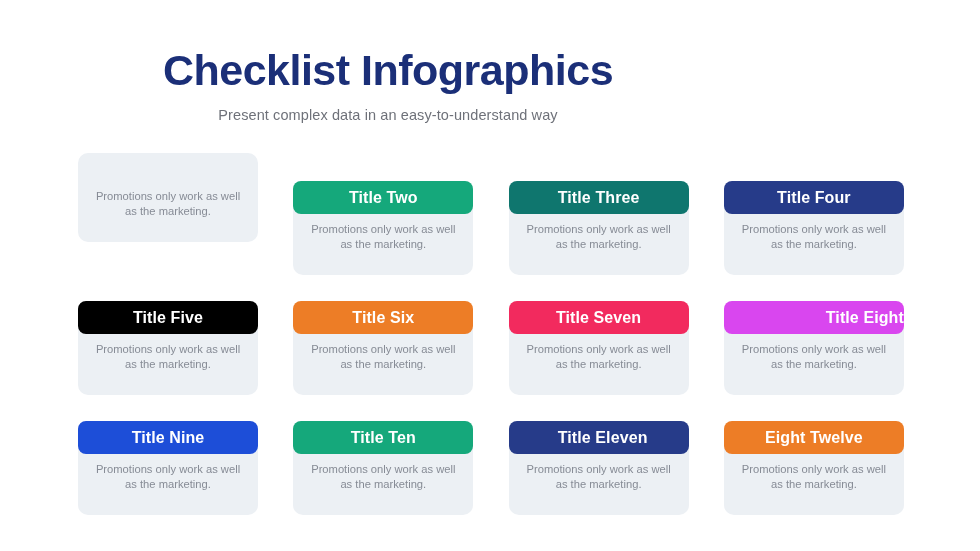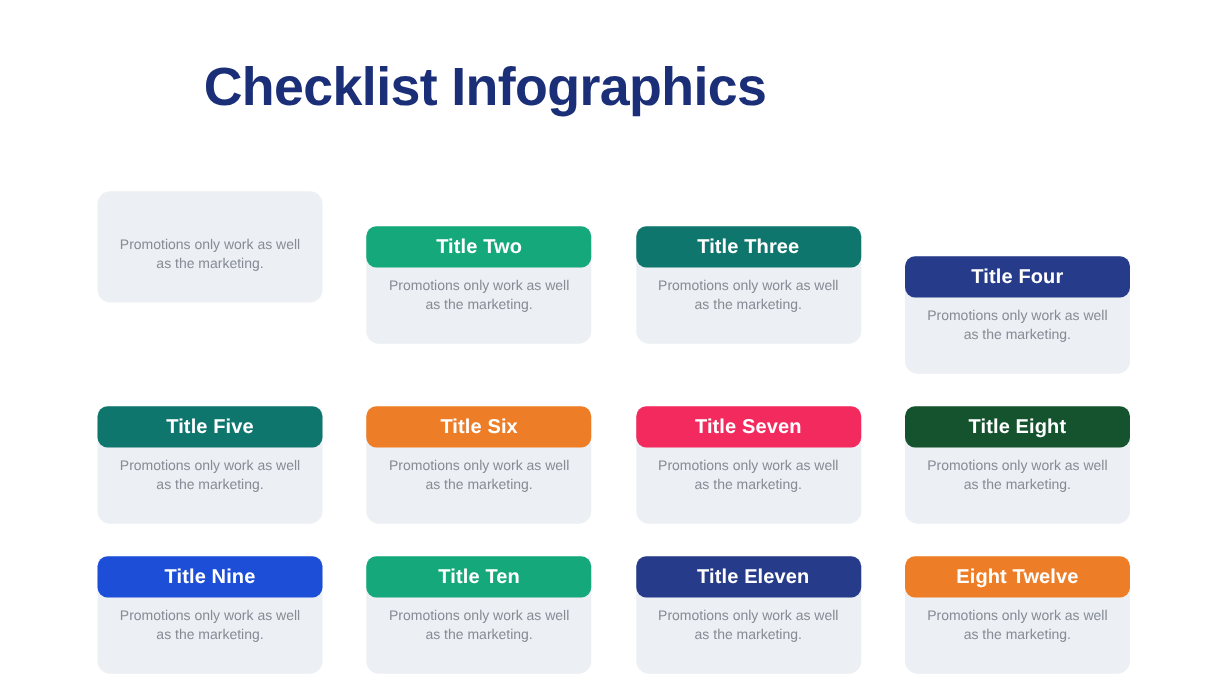--- a/index.html
+++ b/index.html
@@ -103,20 +103,21 @@
     padding: 0 4px;
   }
 </style>
 </head>
 <body>
 
 <div class="slide">
 
   <div class="header">
     <h1 class="slide-title">Checklist Infographics</h1>
+    <p class="slide-subtitle">Present complex data in an easy-to-understand way</p>
   </div>
 
   <div class="card-grid">
       <div class="card">
         <div class="card-body">
           <p class="card-text">Promotions only work as well as the marketing.</p>
         </div>
       </div>
       <div class="card">
         <div class="card-header" style="background: rgb(21, 168, 123);">
@@ -128,29 +129,29 @@
       </div>
       <div class="card">
         <div class="card-header" style="background: #0f766e;">
           <span class="card-title">Title Three</span>
         </div>
         <div class="card-body">
           <p class="card-text">Promotions only work as well as the marketing.</p>
         </div>
       </div>
       <div class="card">
-        <div class="card-header" style="background: rgb(38, 59, 137); margin-top: 24px;">
+        <div class="card-header" style="background: rgb(38, 59, 137);">
           <span class="card-title">Title Four</span>
         </div>
         <div class="card-body">
           <p class="card-text">Promotions only work as well as the marketing.</p>
         </div>
       </div>
       <div class="card">
-        <div class="card-header" style="background: #0f766e;">
+        <div class="card-header" style="background: #000000;">
           <span class="card-title">Title Five</span>
         </div>
         <div class="card-body">
           <p class="card-text">Promotions only work as well as the marketing.</p>
         </div>
       </div>
       <div class="card">
         <div class="card-header" style="background: rgb(237, 125, 38);">
           <span class="card-title">Title Six</span>
         </div>
@@ -160,21 +161,21 @@
       </div>
       <div class="card">
         <div class="card-header" style="background: rgb(242, 42, 94);">
           <span class="card-title">Title Seven</span>
         </div>
         <div class="card-body">
           <p class="card-text">Promotions only work as well as the marketing.</p>
         </div>
       </div>
       <div class="card">
-        <div class="card-header" style="background: #14532d;">
+        <div class="card-header" style="background: #d946ef; justify-content: flex-end;">
           <span class="card-title">Title Eight</span>
         </div>
         <div class="card-body">
           <p class="card-text">Promotions only work as well as the marketing.</p>
         </div>
       </div>
       <div class="card">
         <div class="card-header" style="background: #1d4ed8; text-align: center;">
           <span class="card-title">Title Nine</span>
         </div>

